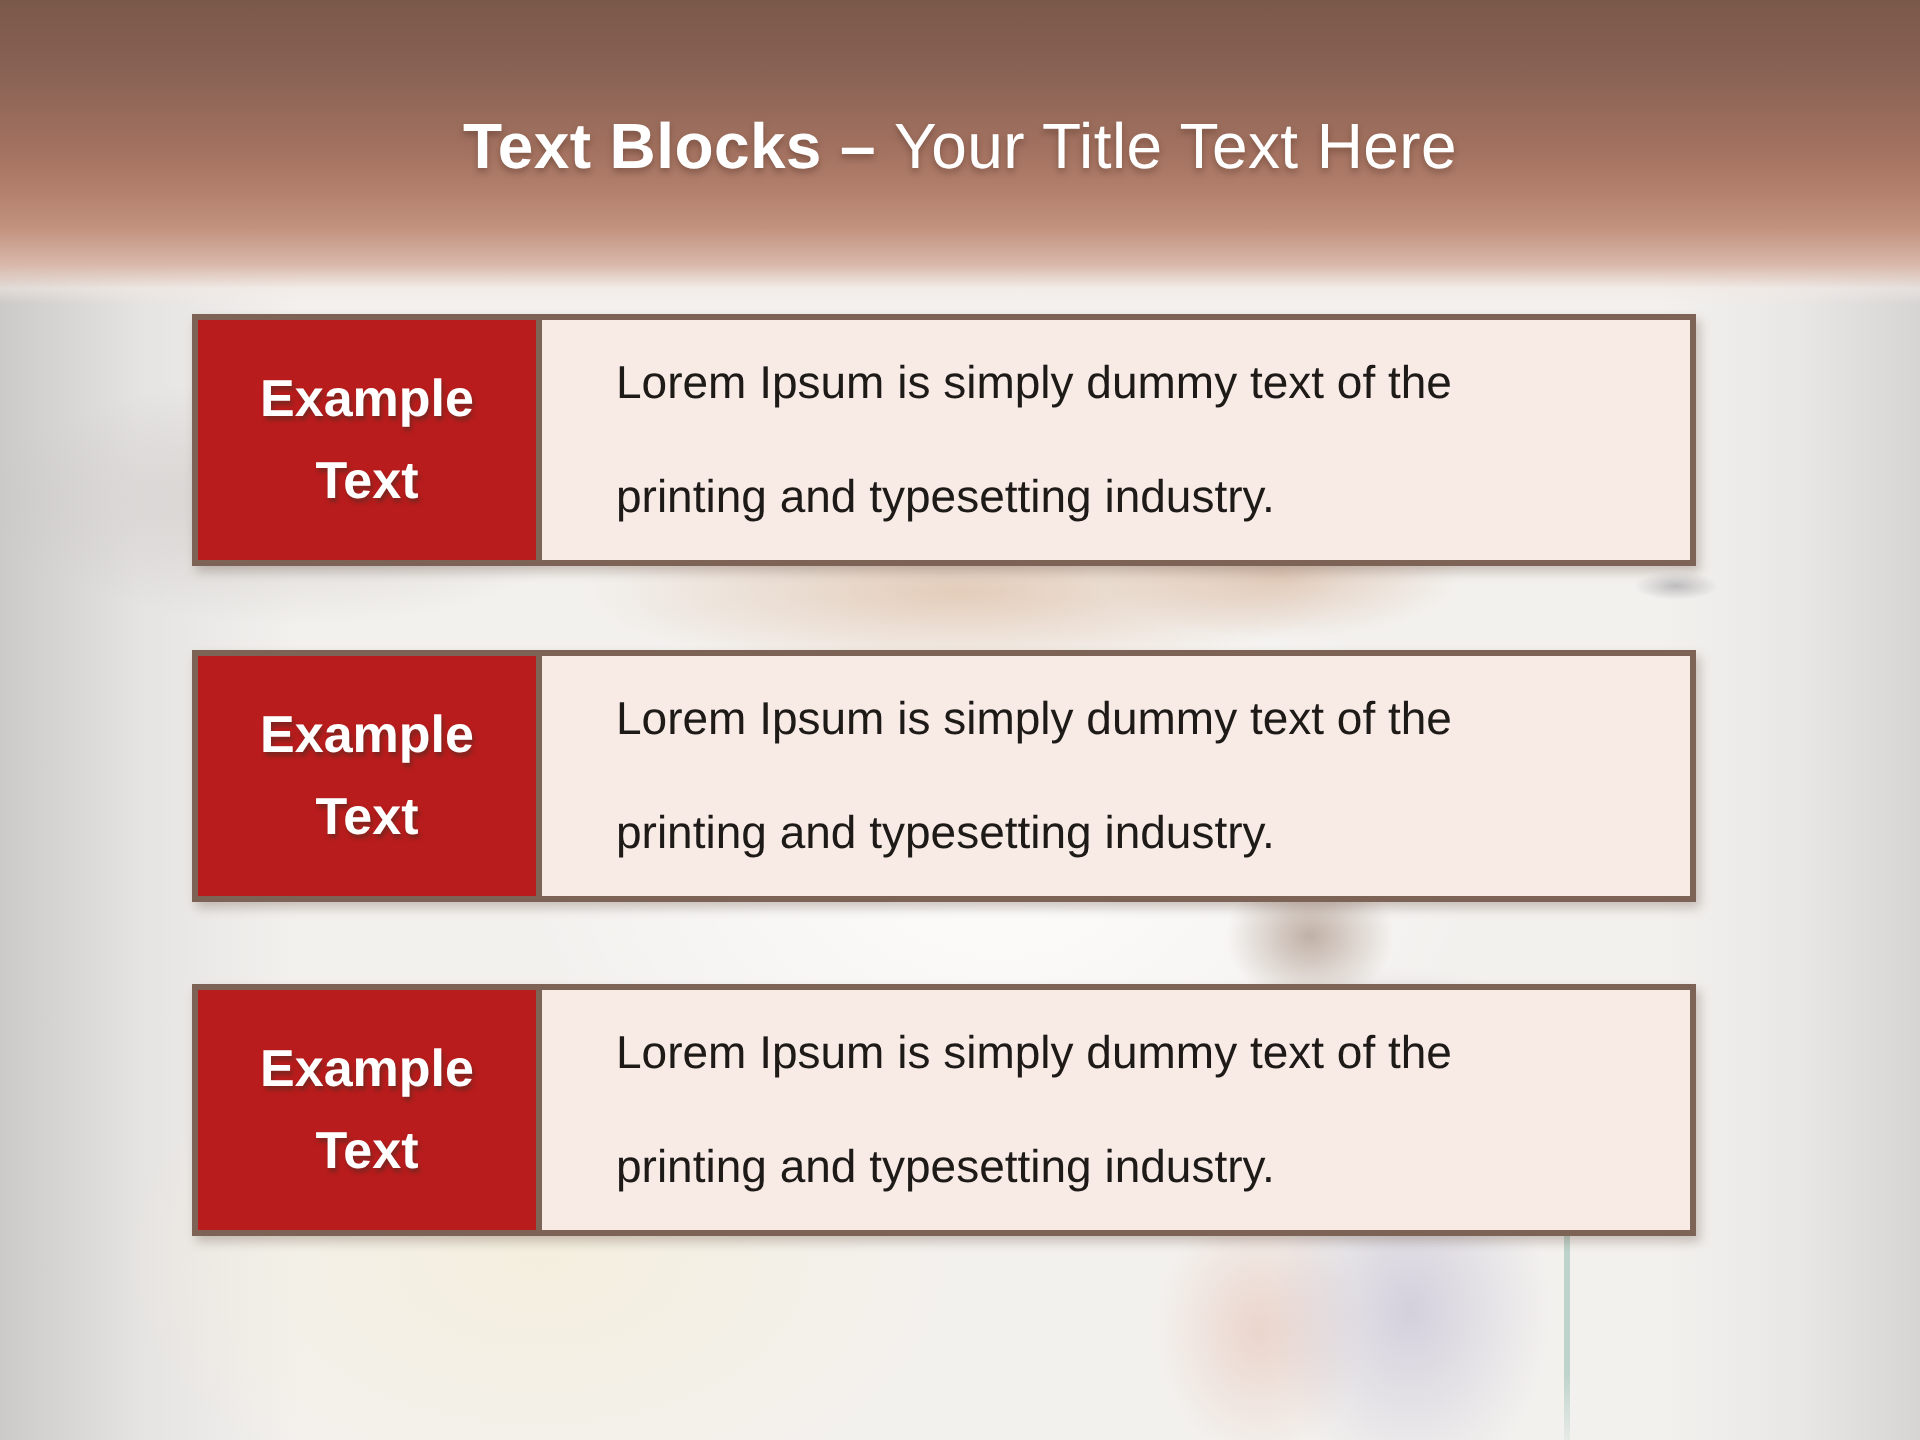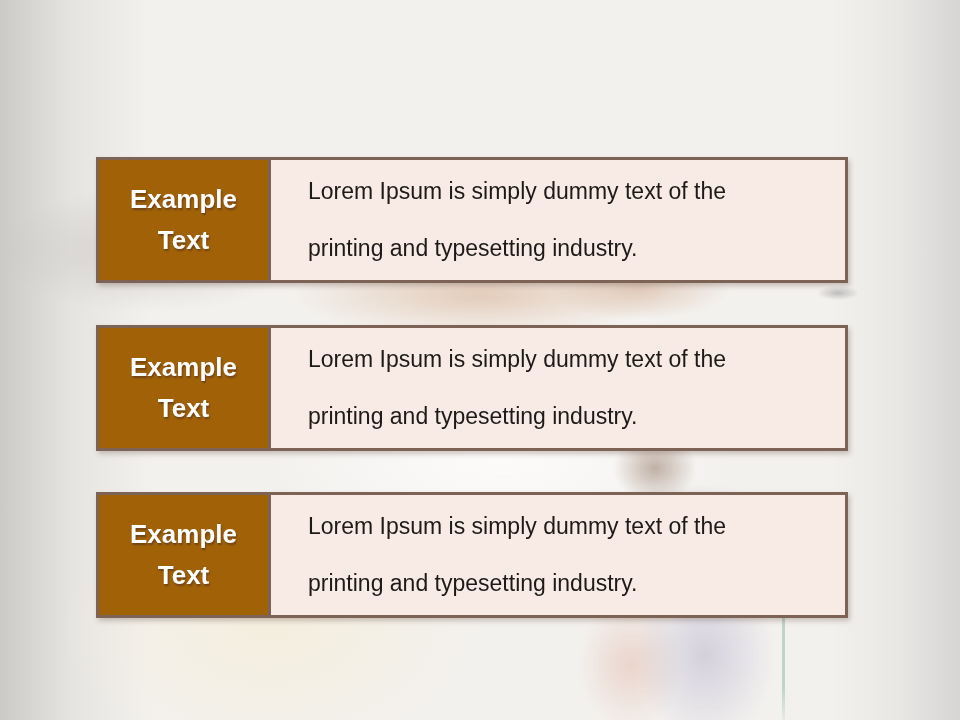--- a/index.html
+++ b/index.html
@@ -47,40 +47,45 @@
   .title .regular{font-weight:normal;margin-left:9px;}
   
   .block{
     position:absolute;left:96px;width:752px;height:126px;
     box-sizing:border-box;display:flex;
     border:3px solid #7d6356;background:#f8ebe5;
     box-shadow:2px 3px 5px rgba(90,60,45,0.28);
   }
   .block-label{
     flex:0 0 172px;box-sizing:border-box;
-    background:#a16207;border-right:3px solid #7d6356;
+    background:#b91c1c;border-right:3px solid #7d6356;
     display:flex;flex-direction:column;justify-content:center;align-items:center;
     color:#ffffff;font-weight:bold;font-size:26px;line-height:41px;
     text-shadow:1px 2px 2px rgba(80,45,35,0.6);
   }
   .block-body{
     flex:1;display:flex;flex-direction:column;justify-content:center;
     padding-left:37px;box-sizing:border-box;
     font-size:23px;line-height:37px;color:#1d1a18;gap:20px;
   }
   .body-line,.label-line{white-space:nowrap;}
 </style>
 </head>
 <body>
 
 <div class="slide">
 
   <div class="bg-photo"></div>
   <div class="teal-line"></div>
 
+  <div class="header">
+    <div class="title">
+      <span class="bold">Text Blocks –</span><span class="regular">Your Title Text Here</span>
+    </div>
+  </div>
 
   <div class="block" style="top:157px">
     <div class="block-label">
       <div class="label-line">Example</div>
       <div class="label-line">Text</div>
     </div>
     <div class="block-body">
       <div class="body-line">Lorem Ipsum is simply dummy text of the</div>
       <div class="body-line">printing and typesetting industry.</div>
     </div>

